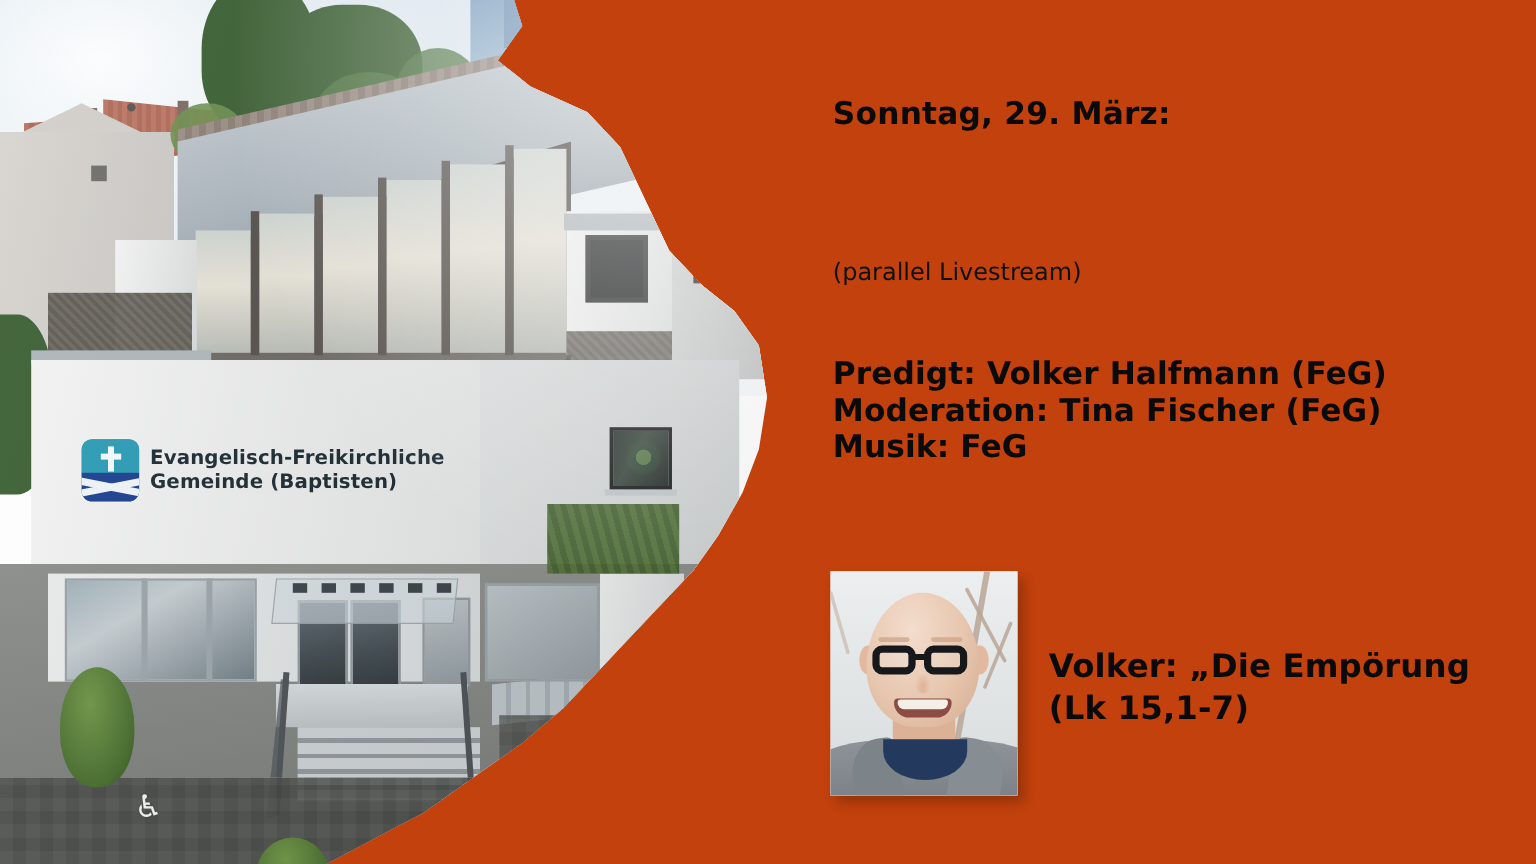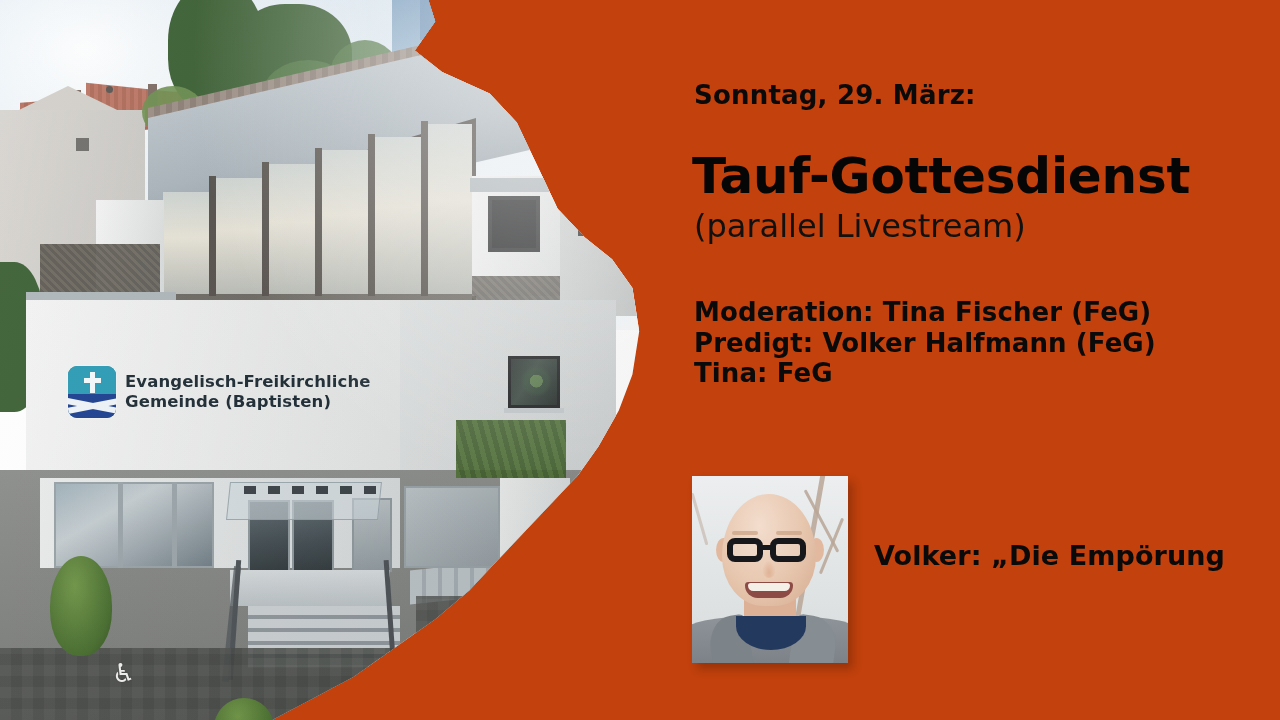--- a/index.html
+++ b/index.html
@@ -270,21 +270,21 @@
     font-weight:bold; font-size:26px; line-height:30px; color:#0a0a0a;
     letter-spacing:.2px;
   }
   .t-title {
     position:absolute; left:-2px; top:148px;
     font-weight:bold; font-size:50px; line-height:56px; color:#060606;
     letter-spacing:-.2px;
   }
   .t-subtitle {
     position:absolute; left:0px; top:209px;
-    font-weight:normal; font-size:32px; line-height:34px; color:#111111;text-align:center;
+    font-weight:normal; font-size:20px; line-height:34px; color:#111111;text-align:center;
   }
   .t-credits {
     position:absolute; left:0px; top:297px;
     font-weight:bold; font-size:26px; line-height:30.5px; color:#0a0a0a;
     letter-spacing:.1px;
   }
   .t-credits div { white-space: nowrap; }
 
   
   #portrait-wrap {
@@ -505,28 +505,27 @@
       <div class="speck" style="left:496px;top:14px;width:12px;height:8px;"></div>
 
       <div id="photo-haze"></div>
     </div>
   </div>
 
   <div id="text-col">
 
     <div class="t-date">Sonntag, 29. März:</div>
 
-    <div class="t-title">Tauf-Gottesdienst</div>
 
     <div class="t-subtitle">(parallel Livestream)</div>
 
     <div class="t-credits">
+      <div>Predigt: Volker Halfmann (FeG)</div>
       <div>Moderation: Tina Fischer (FeG)</div>
-      <div>Predigt: Volker Halfmann (FeG)</div>
-      <div>Tina: FeG</div>
+      <div>Musik: FeG</div>
     </div>
 
     <div id="portrait-wrap">
       <div id="portrait">
         <div class="branch" style="left:116px;top:-6px;width:5px;height:150px;transform:rotate(10deg);"></div>
         <div class="branch" style="left:128px;top:10px;width:3px;height:70px;transform:rotate(-28deg);"></div>
         <div class="branch" style="left:138px;top:40px;width:3px;height:60px;transform:rotate(22deg);"></div>
         <div class="branch" style="left:6px;top:16px;width:3px;height:54px;transform:rotate(-16deg);opacity:.5;"></div>
 
         <div class="p-hoodie"></div>
@@ -545,16 +544,17 @@
         <div class="p-bridge"></div>
         <div class="p-nose"></div>
         <div class="p-mouth">
           <div class="p-teeth"></div>
         </div>
       </div>
     </div>
 
     <div class="t-thema">
       <div>Volker: „Die Empörung</div>
+      <div>(Lk 15,1-7)</div>
     </div>
 
   </div>
 </div>
 
 </body></html>

